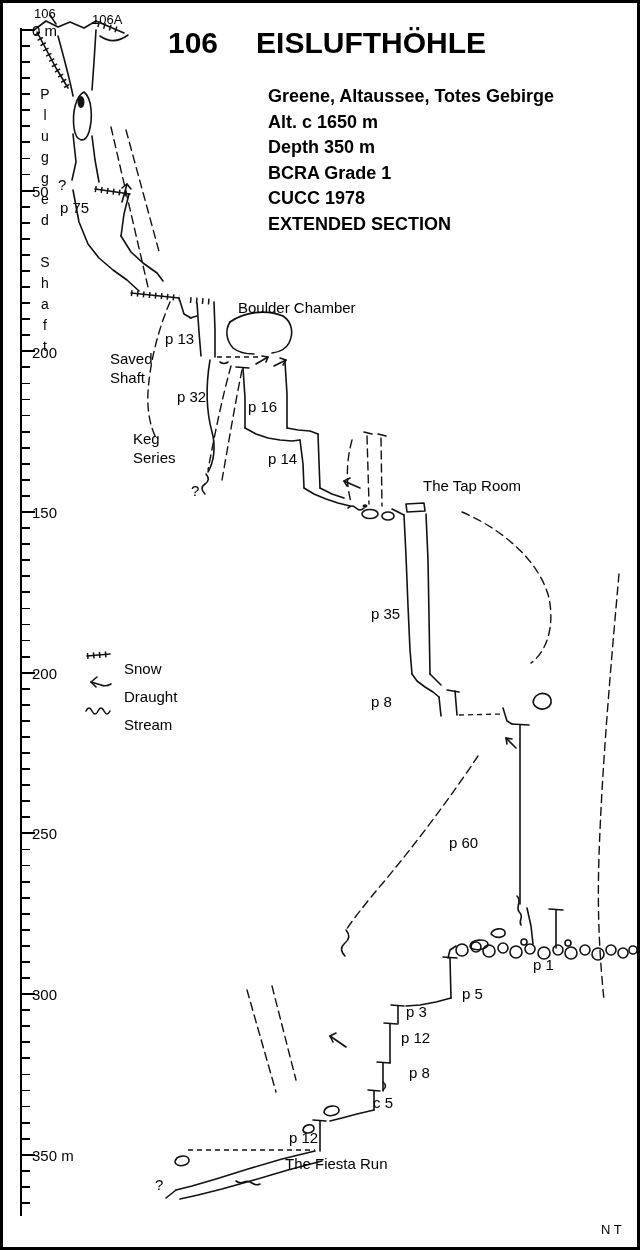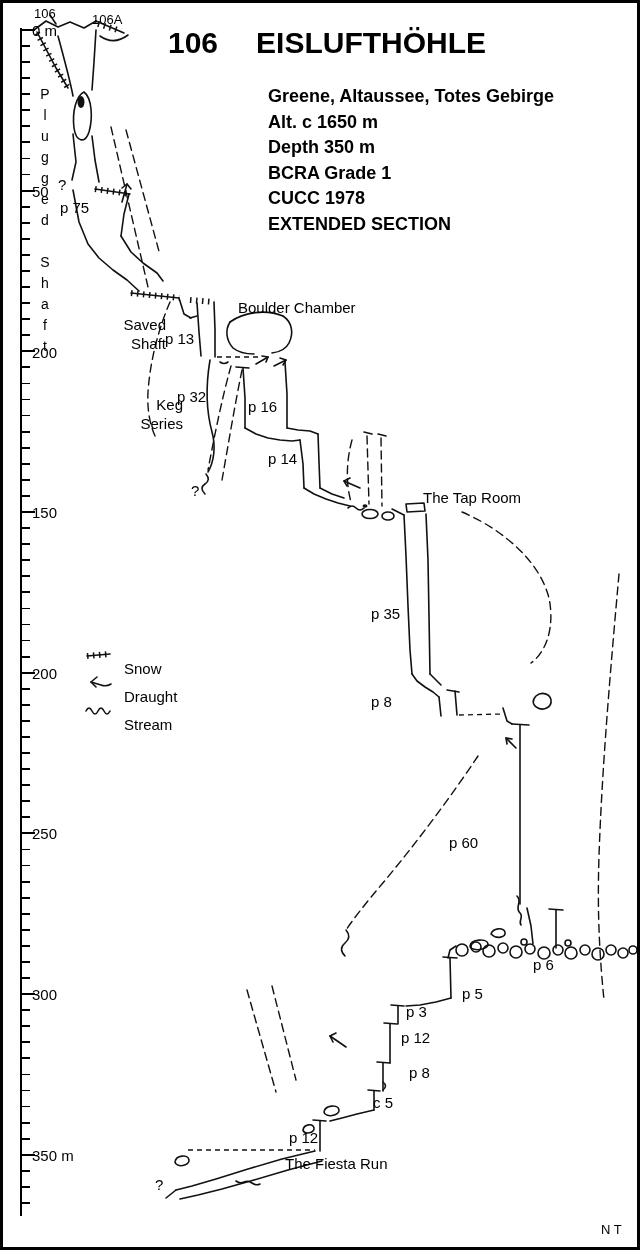--- a/index.html
+++ b/index.html
@@ -7,21 +7,21 @@
         font-family:"Liberation Sans",sans-serif;color:#000;}
   .frame{position:absolute;inset:0;border:3px solid #000;pointer-events:none;z-index:30;}
   svg.drawing{position:absolute;left:0;top:0;width:640px;height:1250px;z-index:1;}
   .s{fill:none;stroke:#111;stroke-width:1.6;stroke-linecap:round;stroke-linejoin:round;}
   .d{fill:none;stroke:#111;stroke-width:1.4;stroke-dasharray:8 5;stroke-linecap:round;}
   .d2{fill:none;stroke:#111;stroke-width:1.3;stroke-dasharray:5 4;}
   .h{fill:none;stroke:#111;stroke-width:6;stroke-dasharray:1.5 4.5;}
   .f{fill:#111;stroke:none;}
   .lbl{position:absolute;font-size:15px;line-height:1.25;white-space:pre-line;z-index:10;}
   .sm{font-size:13px;}
-  .ctr{text-align:right;}
+  .ctr{text-align:left;margin-top:34px;}
   .title{position:absolute;left:168px;top:26px;display:flex;gap:38px;
          font-size:30px;font-weight:bold;z-index:10;}
   .info{position:absolute;left:268px;top:84px;font-size:18px;font-weight:bold;
         line-height:1.42;z-index:10;white-space:pre-line;}
   .vlabel{position:absolute;left:37px;top:86px;writing-mode:vertical-lr;text-orientation:upright;
           letter-spacing:5px;font-size:14px;z-index:10;}
   .axis{position:absolute;left:20px;top:28px;width:2px;height:1188px;background:#000;z-index:5;}
   .ticks{position:absolute;left:21px;top:29px;width:9px;height:1188px;z-index:5;
          background:repeating-linear-gradient(to bottom,#000 0 1.8px,transparent 1.8px 16.07px);}
   .ticks50{position:absolute;left:21px;top:29px;width:14px;height:1160px;z-index:5;
@@ -252,25 +252,25 @@
   <span class="lbl ctr" style="left:110px;top:316px;width:56px">Saved
 Shaft</span>
   <span class="lbl" style="left:165px;top:330px">p 13</span>
   <span class="lbl" style="left:238px;top:299px">Boulder Chamber</span>
   <span class="lbl ctr" style="left:133px;top:396px;width:50px">Keg
 Series</span>
   <span class="lbl" style="left:177px;top:388px">p 32</span>
   <span class="lbl" style="left:248px;top:398px">p 16</span>
   <span class="lbl" style="left:268px;top:450px">p 14</span>
   <span class="lbl" style="left:191px;top:482px">?</span>
-  <span class="lbl" style="left:423px;top:489px">The Tap Room</span>
+  <span class="lbl" style="left:423px;top:477px">The Tap Room</span>
   <span class="lbl" style="left:371px;top:605px">p 35</span>
   <span class="lbl" style="left:371px;top:693px">p 8</span>
   <span class="lbl" style="left:449px;top:834px">p 60</span>
-  <span class="lbl" style="left:533px;top:956px">p 6</span>
+  <span class="lbl" style="left:533px;top:956px">p 1</span>
   <span class="lbl" style="left:462px;top:985px">p 5</span>
   <span class="lbl" style="left:406px;top:1003px">p 3</span>
   <span class="lbl" style="left:401px;top:1029px">p 12</span>
   <span class="lbl" style="left:409px;top:1064px">p 8</span>
   <span class="lbl" style="left:373px;top:1094px">c 5</span>
   <span class="lbl" style="left:289px;top:1129px">p 12</span>
   <span class="lbl" style="left:285px;top:1155px">The Fiesta Run</span>
   <span class="lbl" style="left:155px;top:1176px">?</span>
   <span class="lbl sm" style="left:601px;top:1222px">N T</span>
 

